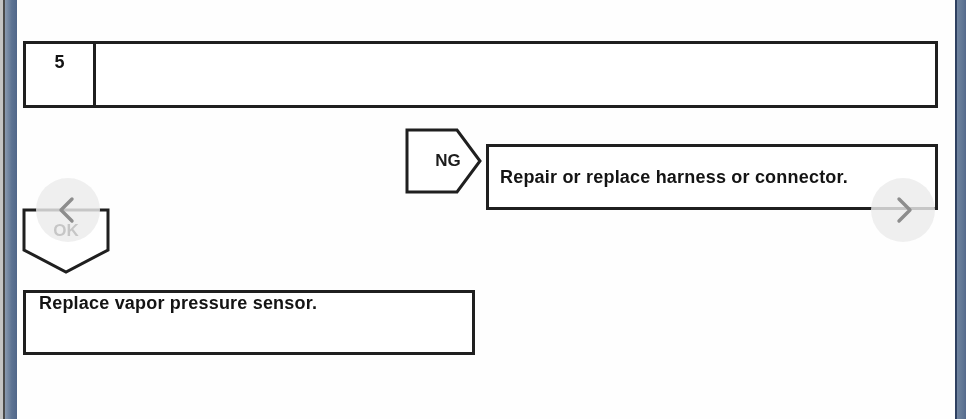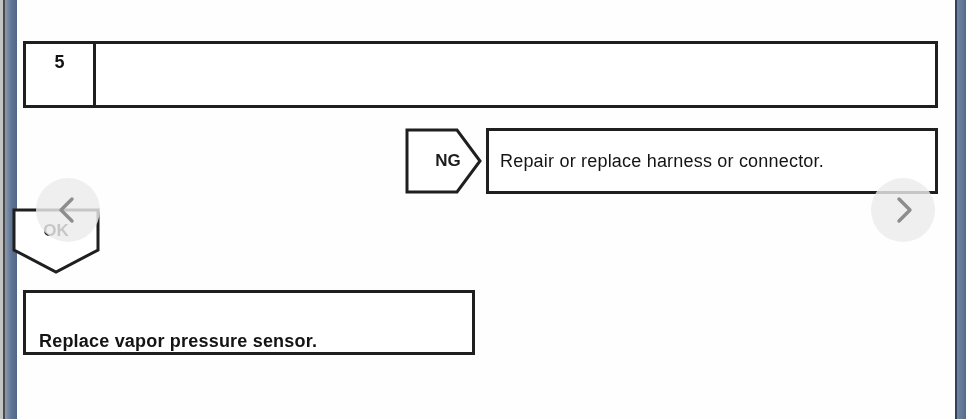--- a/index.html
+++ b/index.html
@@ -17,28 +17,28 @@
     background:linear-gradient(to right,#8a9ab0 0%,#5e7493 55%,#51678a 100%);}
   .edge-right{left:955px;width:11px;
     border-left:2px solid #2f4161;box-sizing:border-box;
     background:linear-gradient(to right,#70849f 0%,#5e7493 70%,#54698c 100%);}
   
   .scanbox{position:absolute;background:#fff;border:3px solid #1f1f1f;box-sizing:border-box;z-index:1;}
   .step-box{left:23px;top:41px;width:915px;height:67px;display:flex;}
   .step-num-cell{width:70px;border-right:3px solid #1f1f1f;box-sizing:border-box;
     text-align:center;padding-top:8px;font-size:18px;font-weight:bold;}
   .step-text{padding:7px 10px 0 9px;width:780px;font-size:18px;line-height:23px;font-weight:bold;letter-spacing:.2px;}
-  .repair-box{left:486px;top:128px;width:452px;height:66px;display:flex;align-items:center;
-    padding-left:11px;font-size:18px;font-weight:normal;letter-spacing:.2px;}
-  .final-box{left:23px;top:290px;width:452px;height:65px;display:flex;align-items:flex-end;
+  .repair-box{left:486px;top:144px;width:452px;height:66px;display:flex;align-items:center;
+    padding-left:11px;font-size:18px;font-weight:bold;letter-spacing:.2px;}
+  .final-box{left:23px;top:290px;width:452px;height:65px;display:flex;align-items:flex-start;
     padding-left:13px;font-size:18px;font-weight:bold;letter-spacing:.2px;}
   
   .shape{position:absolute;z-index:1;}
   .ng-shape{left:405px;top:128px;width:78px;height:66px;}
-  .ok-shape{left:12px;top:208px;width:108px;height:66px;}
+  .ok-shape{left:22px;top:208px;width:108px;height:66px;}
   .shape svg{position:absolute;left:0;top:0;}
   .shape .lbl{position:absolute;text-align:center;font-weight:bold;font-size:17px;color:#1c1c1c;}
   .ng-shape .lbl{left:0;top:0;width:54px;line-height:66px;padding-left:16px;}
   .ok-shape .lbl{left:0;top:13px;width:88px;}
   
   .navbtn{position:absolute;width:64px;height:64px;border-radius:50%;
     background:rgba(235,235,235,0.82);z-index:2;border:none;cursor:pointer;
     display:flex;align-items:center;justify-content:center;padding:0;}
   .nav-prev{left:36px;top:178px;}
   .nav-next{left:871px;top:178px;}

